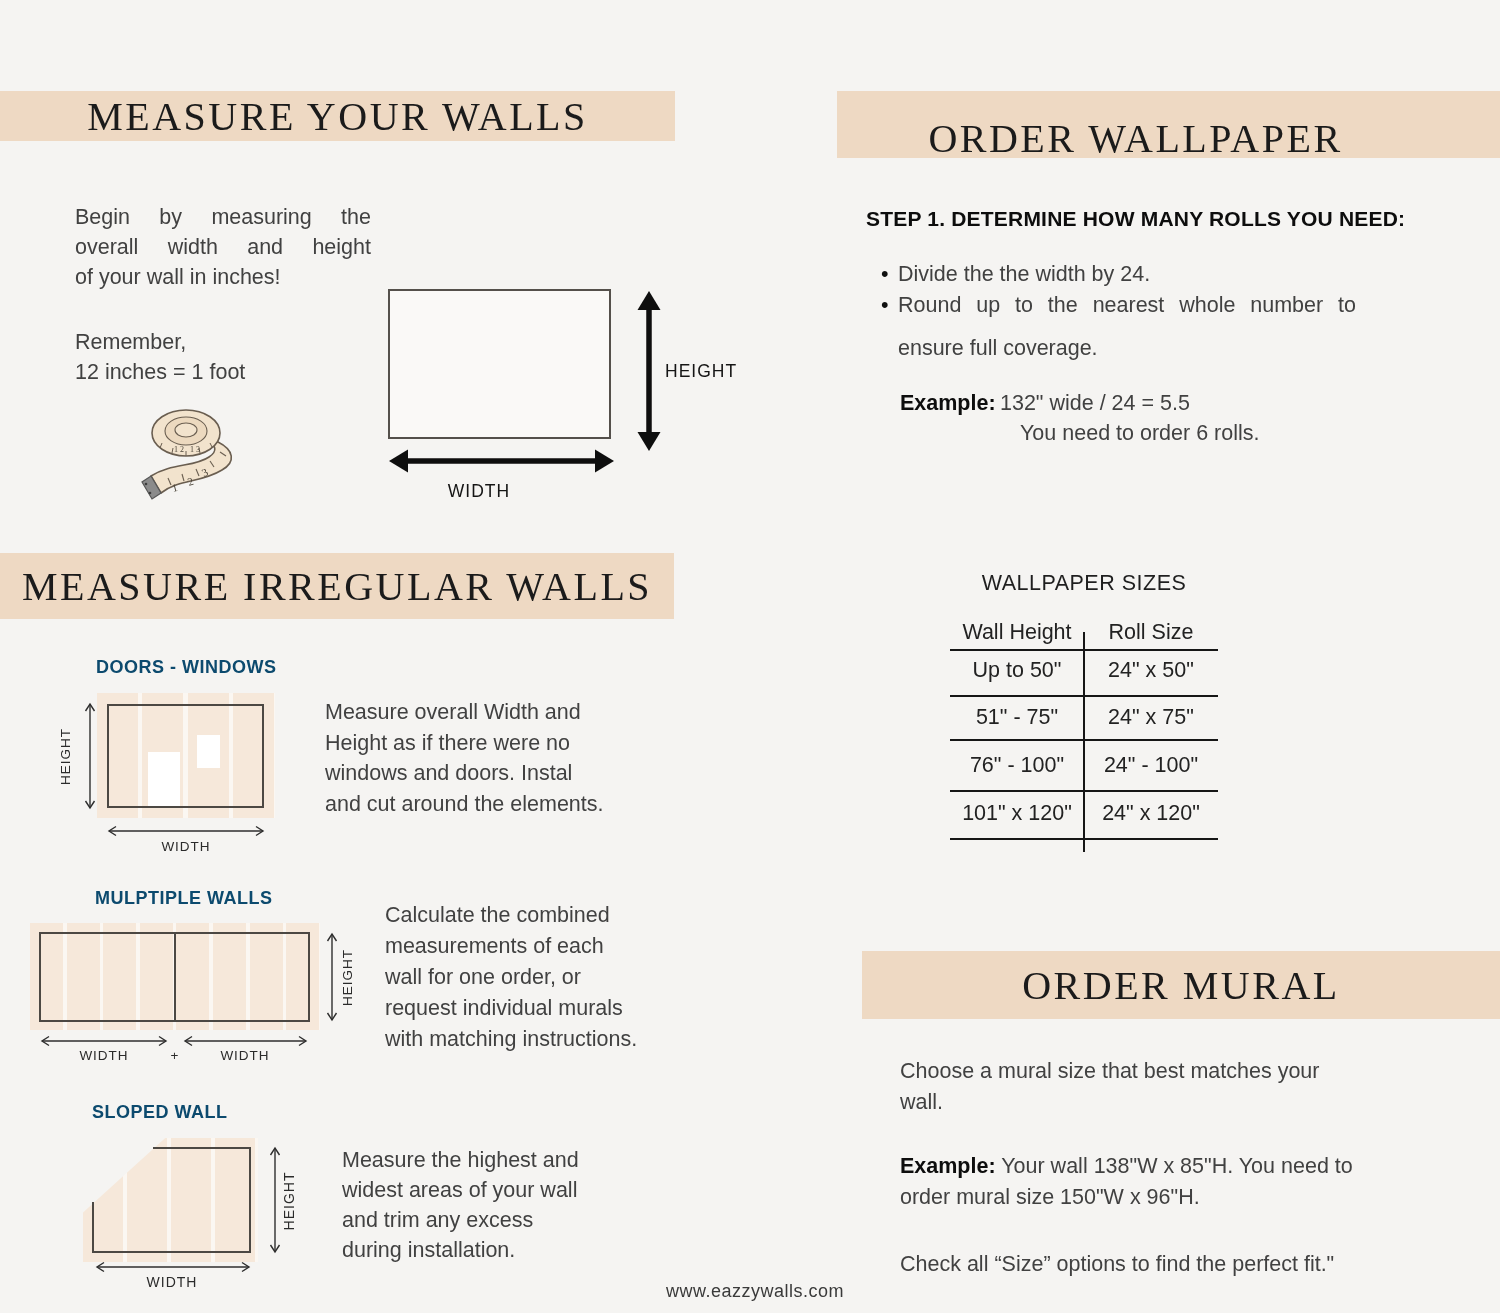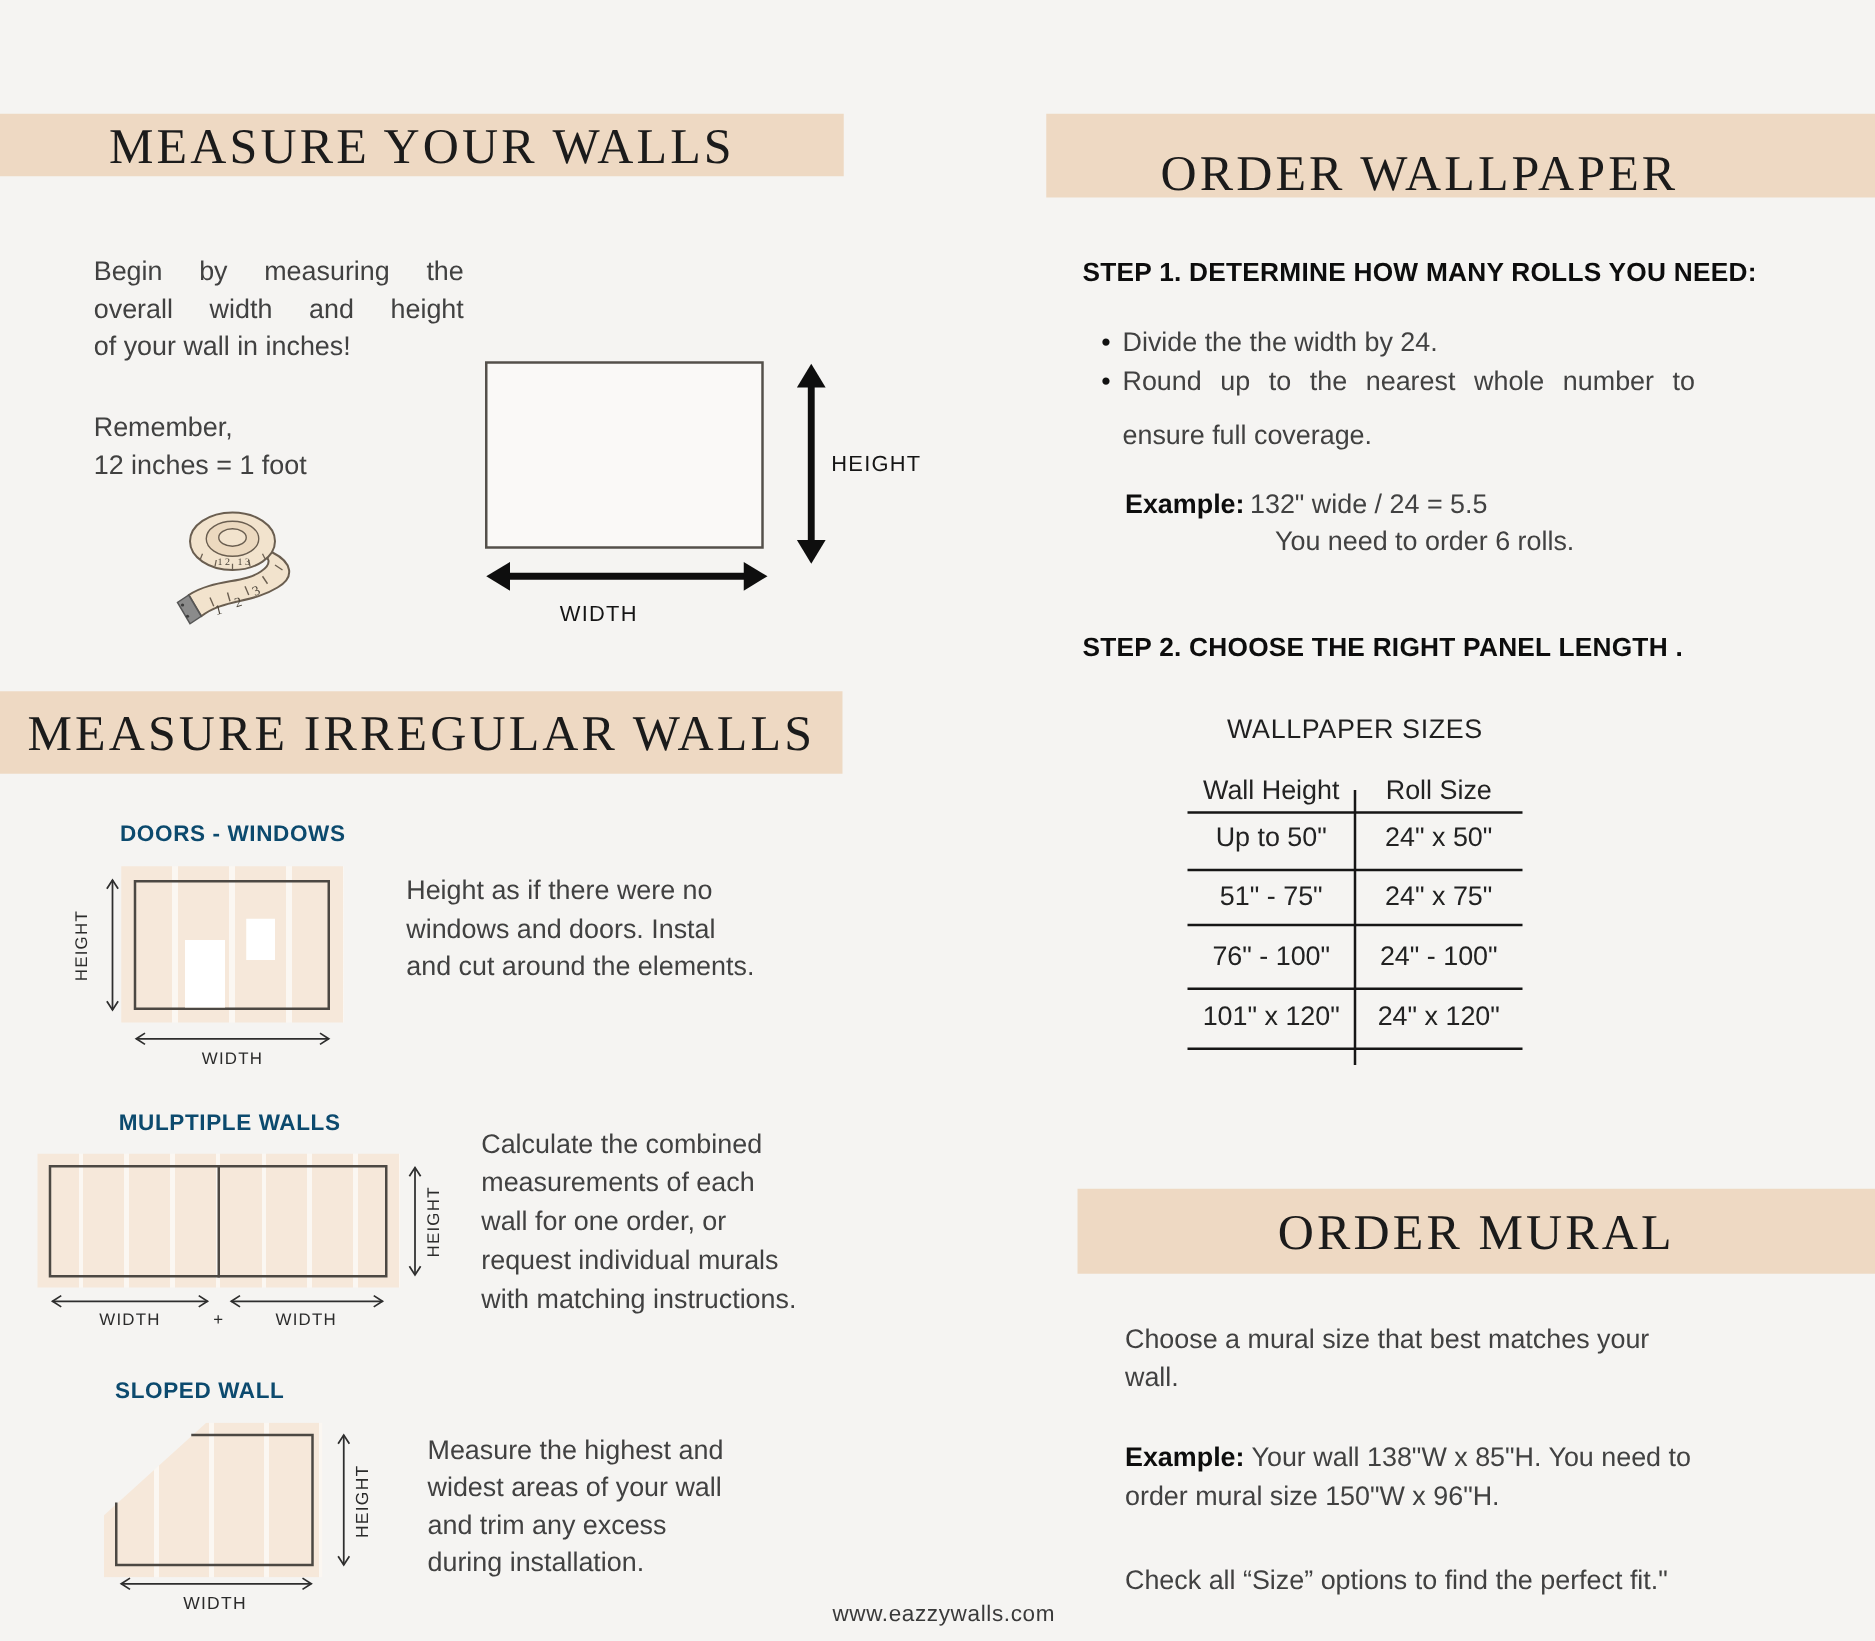--- a/index.html
+++ b/index.html
@@ -113,20 +113,21 @@
     <path d="M1.5,99 L6,106 L10.5,99" fill="none" stroke="#2e2e2e" stroke-width="1.4"></path>
   </svg>
   <div class="abs dim-label-sm rot" style="left:35px; top:749px; width:60px;">HEIGHT</div>
   <svg class="abs" style="left:107px; top:825px;" width="158" height="12" viewBox="0 0 158 12">
     <line x1="2" y1="6" x2="156" y2="6" stroke="#2e2e2e" stroke-width="1.4"></line>
     <path d="M9,1.5 L2,6 L9,10.5" fill="none" stroke="#2e2e2e" stroke-width="1.4"></path>
     <path d="M149,1.5 L156,6 L149,10.5" fill="none" stroke="#2e2e2e" stroke-width="1.4"></path>
   </svg>
   <div class="abs dim-label-sm" style="left:151px; top:839px; width:70px;">WIDTH</div>
   <div class="abs body-text" style="left:325px; top:697px; width:345px; line-height:30.5px;">
+    <div>Measure overall Width and</div>
     <div>Height as if there were no</div>
     <div>windows and doors. Instal</div>
     <div>and cut around the elements.</div>
   </div>
 
   <div class="abs sub-label" style="left:95px; top:888px; width:180px;">MULPTIPLE WALLS</div>
   <div class="abs beige-panels-mw" style="left:30px; top:923px; width:290px; height:107px;"></div>
   <div class="abs wall-rect" style="left:39px; top:932px; width:271px; height:90px;"></div>
   <div class="abs" style="left:174px; top:932px; width:2px; height:90px; background:#4c4843;"></div>
   <svg class="abs" style="left:326px; top:932px;" width="12" height="90" viewBox="0 0 12 90">
@@ -199,21 +200,20 @@
       </span>
     </div>
   </div>
 
   <div class="abs body-text" style="left:900px; top:388px;">
     <span class="b">Example:</span>
   </div>
   <div class="abs body-text" style="left:1000px; top:388px;">132" wide / 24 = 5.5</div>
   <div class="abs body-text" style="left:1000px; top:418px;margin-left:20px;">You need to order 6 rolls.</div>
 
-  <div class="abs step-heading" style="left:866px; top:507px;">STEP 2. CHOOSE THE RIGHT PANEL LENGTH .</div>
 
   <div class="abs" style="left:934px; top:571px; width:300px; text-align:center; font-size:21.5px; letter-spacing:.5px; color:#1f1f1f;">WALLPAPER SIZES</div>
 
   <div class="abs" style="left:950px; top:616px; width:268px; height:245px;">
     <div class="tbl-cell" style="left:0; top:2px; width:134px;">Wall Height</div>
     <div class="tbl-cell" style="left:134px; top:2px; width:134px;">Roll Size</div>
 
     <div class="tbl-line" style="left:0; top:33px; width:268px; height:2px;"></div>
     <div class="tbl-line" style="left:0; top:79px; width:268px; height:2px;"></div>
     <div class="tbl-line" style="left:0; top:123px; width:268px; height:2px;"></div>

